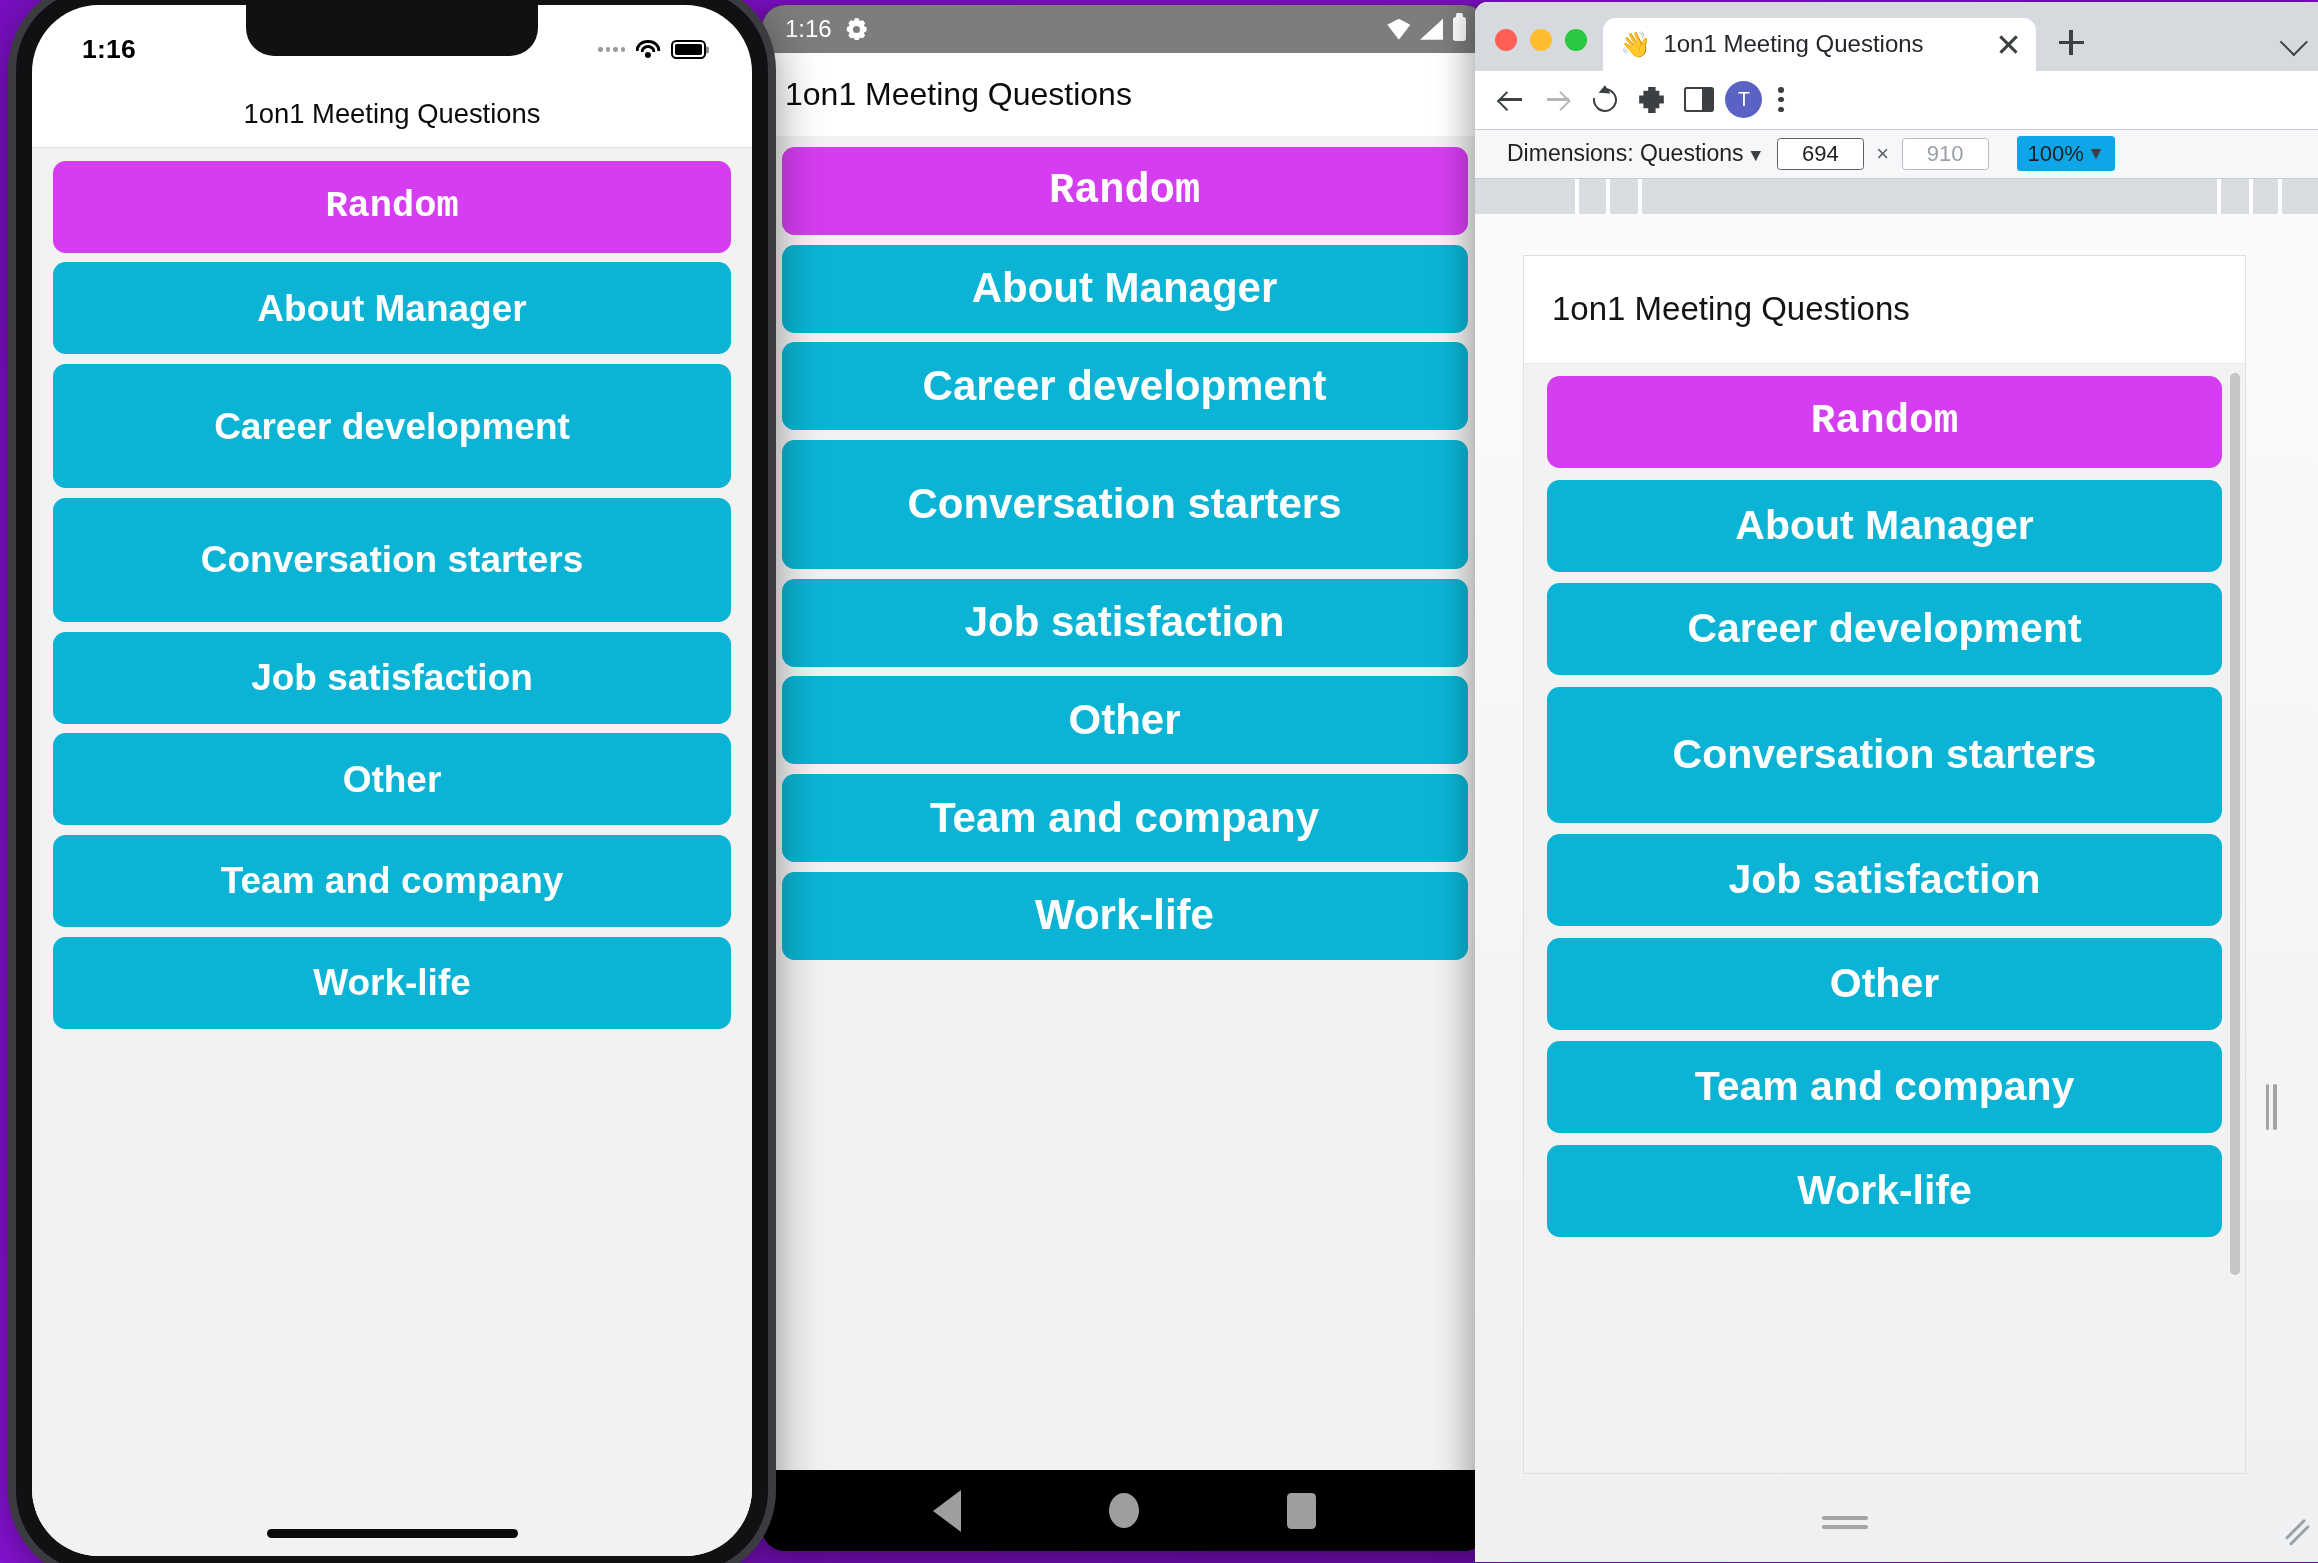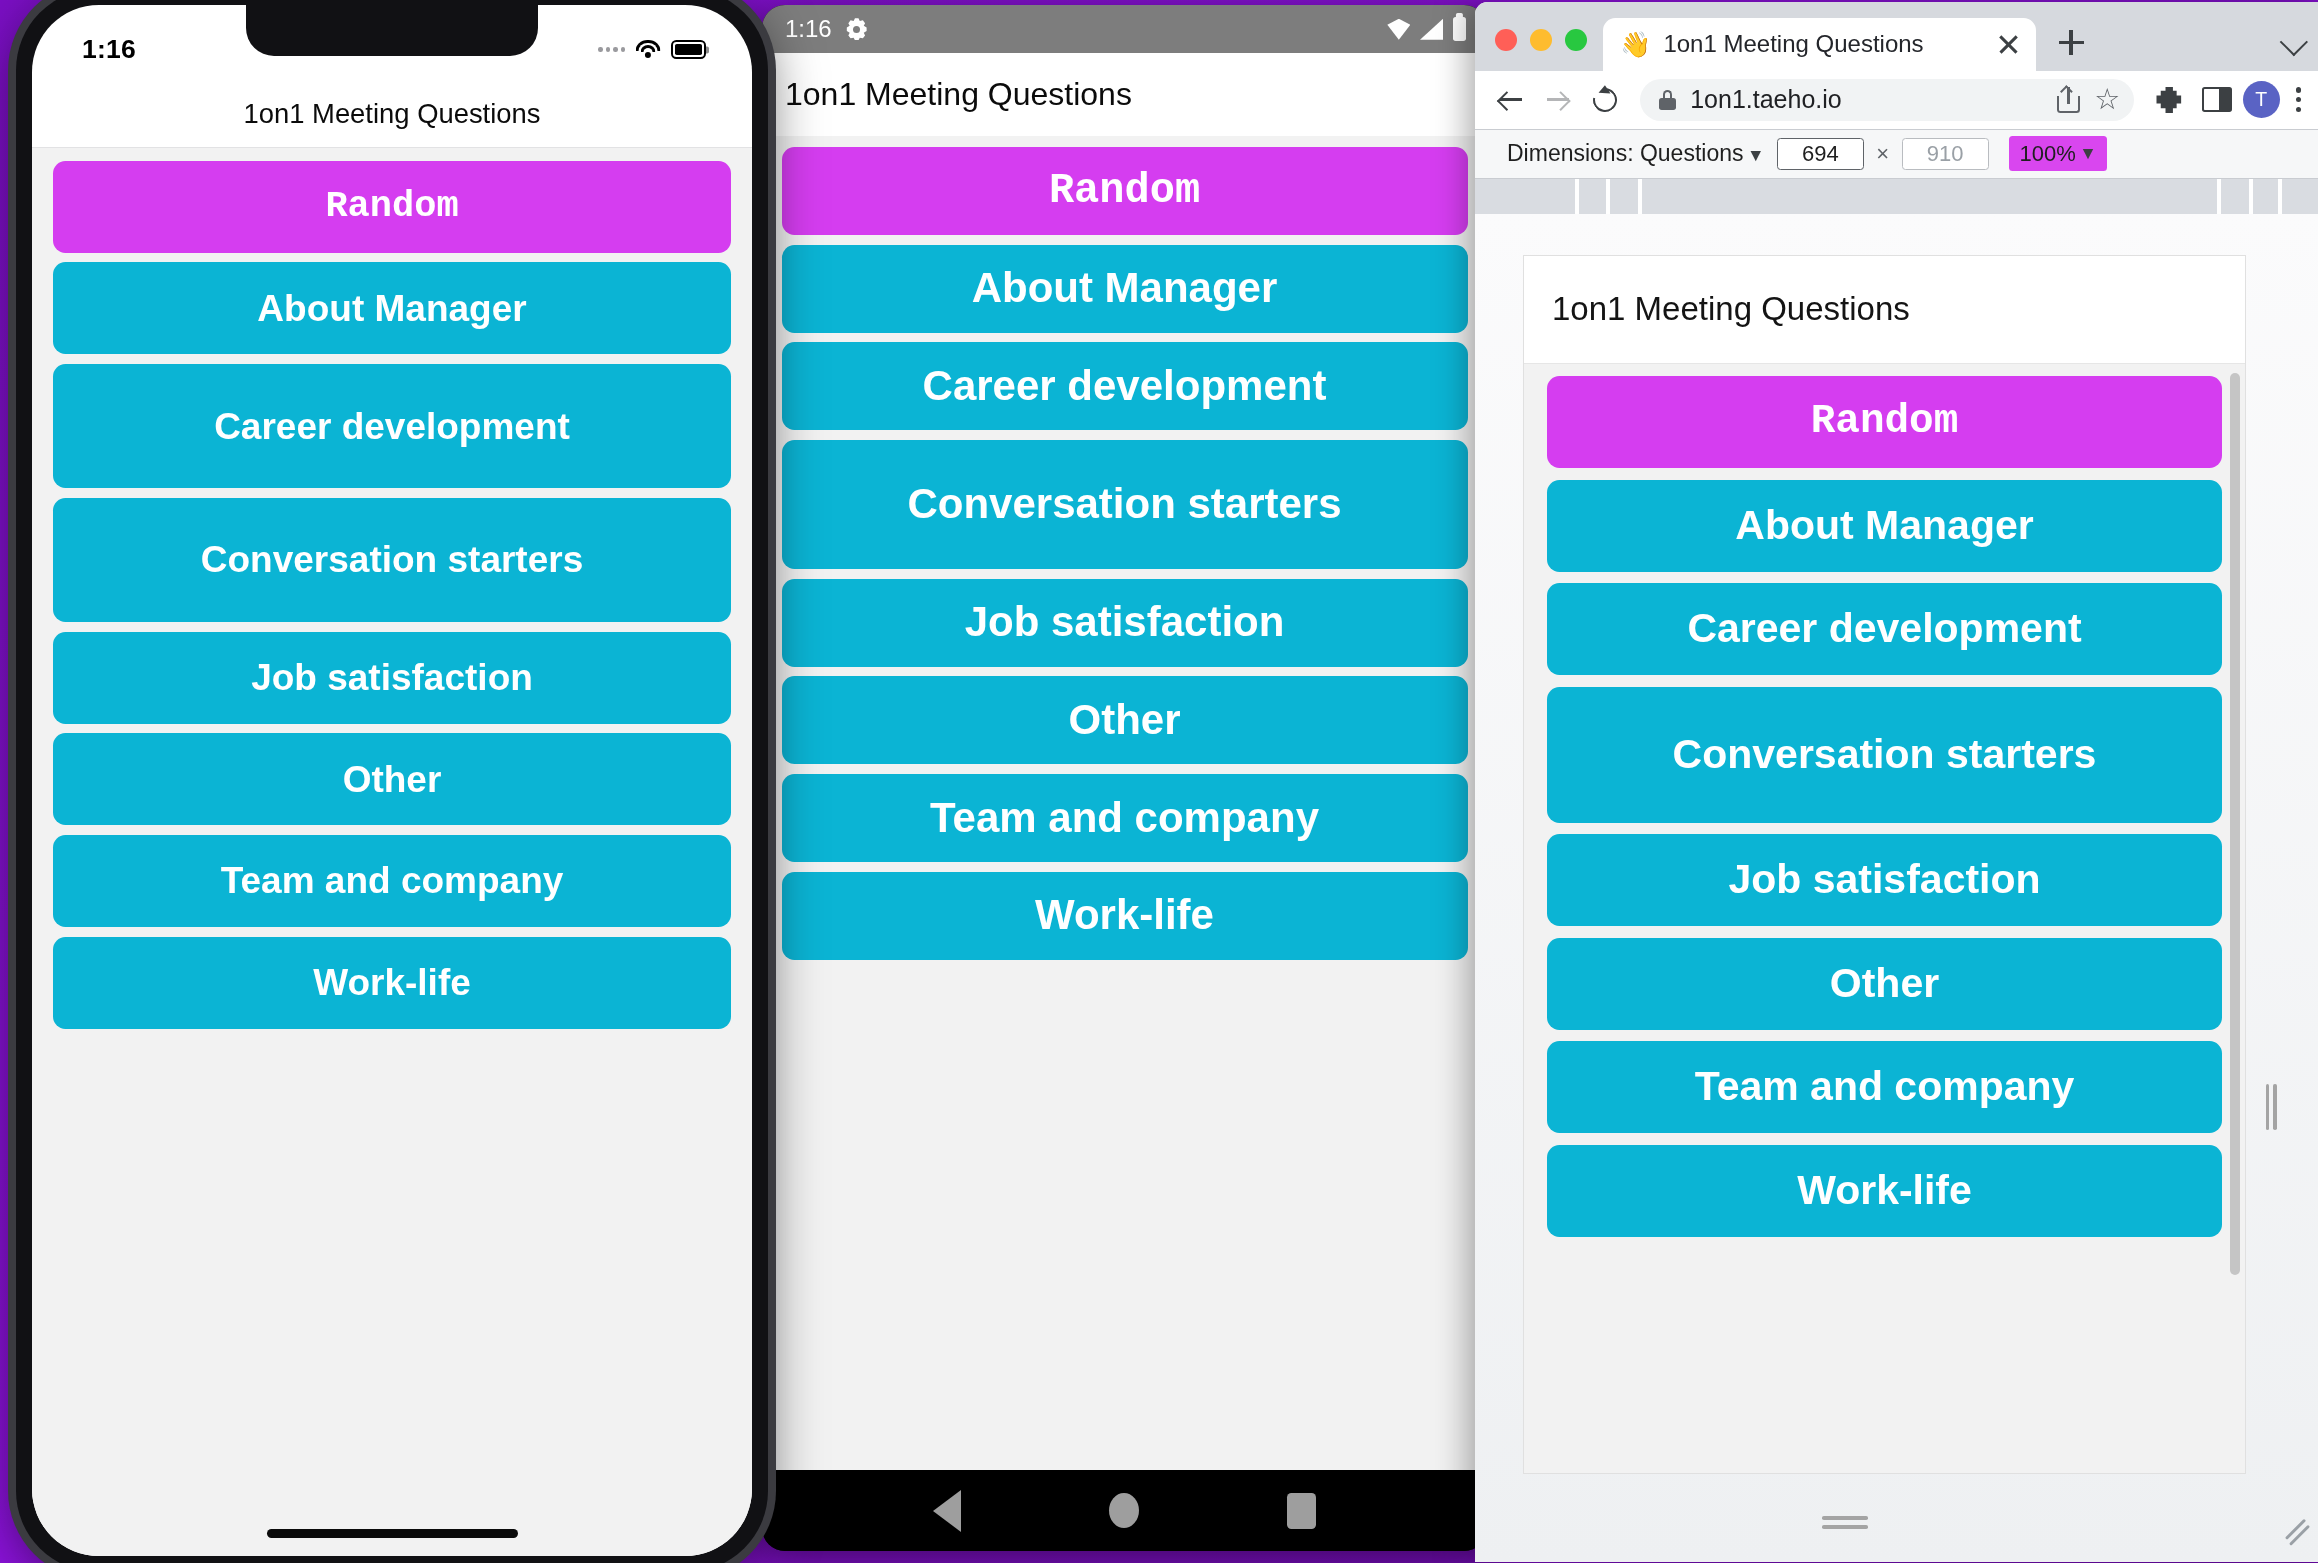--- a/index.html
+++ b/index.html
@@ -277,23 +277,23 @@
     display: flex; align-items: center;
     padding-left: 32px; gap: 12.4px;
   }
   #dim-label { font-size: 23px; color: #1f1f1f; }
   .caret { font-size: 17.7px; color: #3c4043; margin-left: 3.5px; }
   .dim-input { width: 87px; height: 32px; border: 1.8px solid #5f6368; border-radius: 3.5px;
     background: #fff; display: flex; align-items: center; justify-content: center;
     font-size: 22px; color: #1f1f1f; }
   .dim-input.ghost { border-color: #b9bcc0; color: #9aa0a6; }
   .times { font-size: 22px; color: #5f6368; }
-  #zoom-chip { height: 35px; background: #d946ef; border-radius: 3.5px;
+  #zoom-chip { height: 35px; background: #0ea5e9; border-radius: 3.5px;
     display: flex; align-items: center; padding: 0 10.6px; font-size: 22px;
-    color: #1f1f1f; margin-left: 8px; }
+    color: #1f1f1f; margin-left: 16px; }
 
   #segbar { height: 35px; flex: 0 0 35px; background: #d9dce1;
     display: flex; gap: 5.3px; padding: 0 1.8px; }
   #segbar i { background: #d9dce1; display: block; border-right: 4.4px solid #fff; }
 
   #viewport-area {
     flex: 1 1 auto; position: relative;
     background: linear-gradient(180deg,#fbfbfc 0%, #eef0f2 100%);
     overflow: hidden;
   }
@@ -436,33 +436,20 @@
   <div id="chrome-toolbar">
     <span class="tbtn">
         <span class="arrow-l"></span>
       </span>
     <span class="tbtn">
         <span class="arrow-r"></span>
       </span>
     <span class="tbtn">
         <span class="reload"></span>
       </span>
-    <div id="omnibox">
-      <span class="lock">
-          <span class="body"></span>
-          <span class="shk"></span>
-        </span>
-      <span id="url-text">1on1.taeho.io</span>
-      <span class="share-ico">
-          <span class="bx"></span>
-          <span class="ar"></span>
-          <span class="ah"></span>
-        </span>
-      <span class="star-ico">☆</span>
-    </div>
     <span class="tbtn">
         <span class="puzzle"></span>
       </span>
     <span class="tbtn">
         <span class="devtog"></span>
       </span>
     <span id="avatar">T</span>
     <span class="kebab">
         <i></i>
         <i></i>

